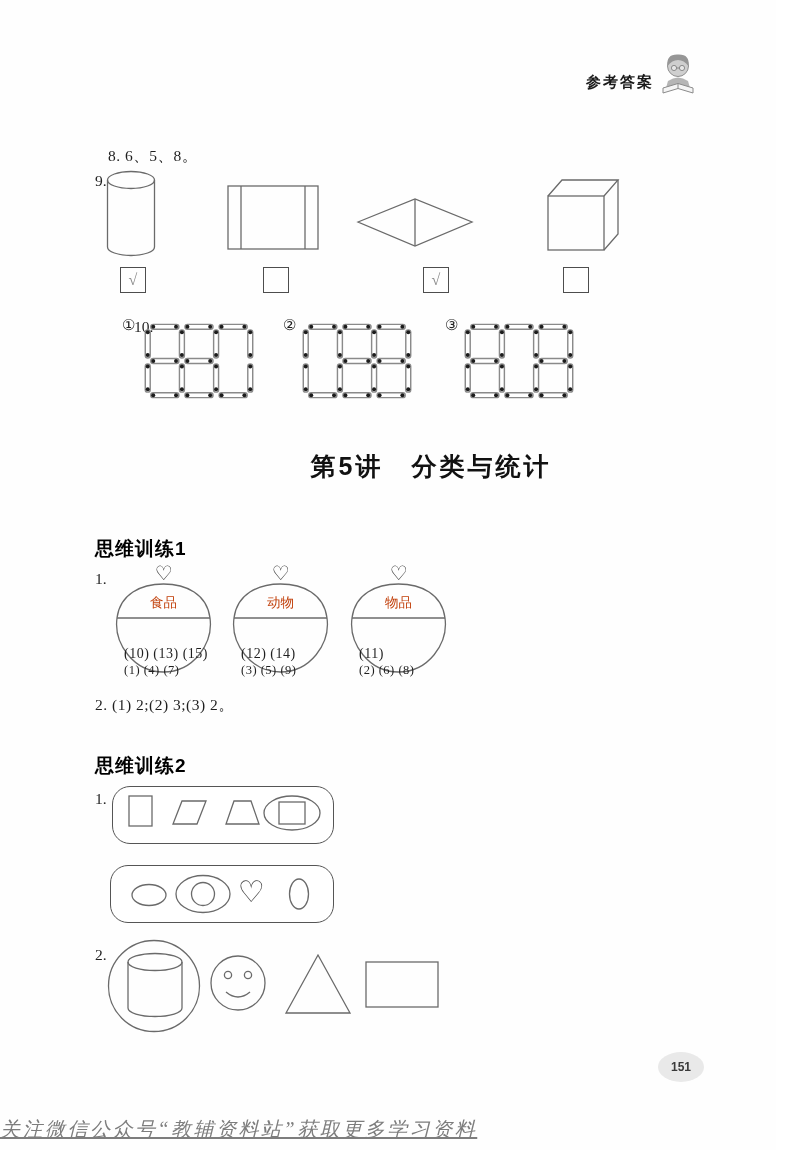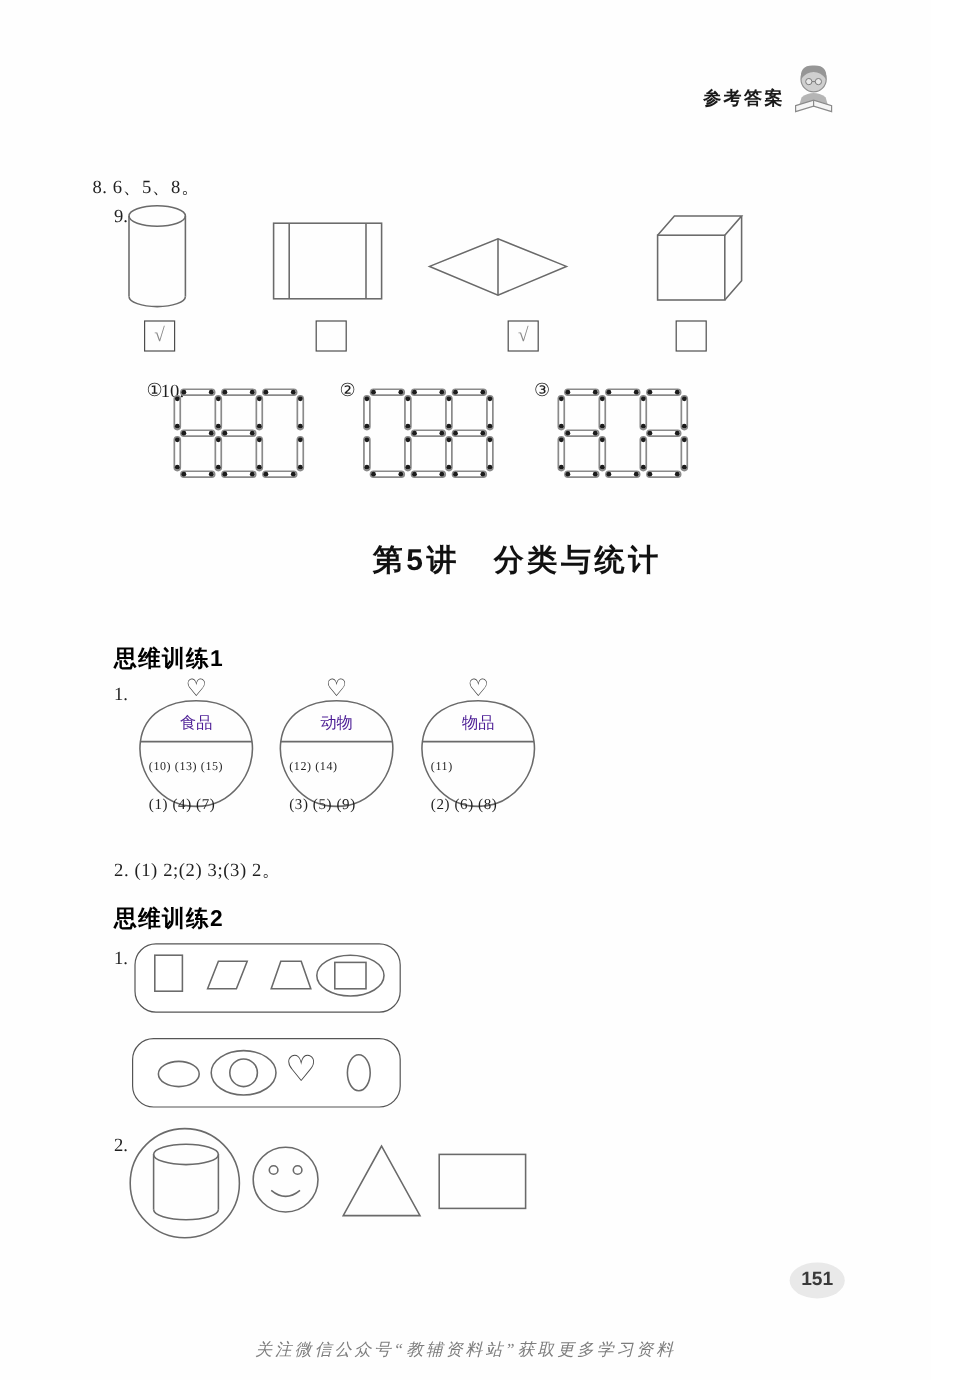--- a/index.html
+++ b/index.html
@@ -28,33 +28,33 @@
     font-family:"Liberation Sans",sans-serif; font-weight:bold; font-size:25px;
     letter-spacing:3px; color:#111;padding-left:43px;}
   .sec-heading{position:absolute; font-family:"Liberation Sans",sans-serif; font-weight:bold;
     font-size:19px; letter-spacing:1px; color:#000000;}
   
   .bubble{position:absolute; width:97px; height:115px;}
   .bubble .heart{position:absolute; top:0; left:0; width:100%; height:22px; text-align:center;
     font-size:20px; line-height:22px; color:#3d3d3d; font-family:"DejaVu Sans",sans-serif;}
   .bubble svg{position:absolute; top:20px; left:0;}
   .bubble .cat{position:absolute; top:32px; left:0; width:100%; text-align:center;
-    font-size:13.5px; color:#4c1d95;}
+    font-size:13.5px; color:#c2410c;}
   .bubble .row1{position:absolute; top:60px; left:9px; font-size:12.5px; letter-spacing:0.5px;margin-top:41px;}
-  .bubble .row2{position:absolute; top:72px; left:9px; font-size:10px; letter-spacing:0.5px;}
+  .bubble .row2{position:absolute; top:84px; left:9px; font-size:14px; letter-spacing:0.5px;}
   
   .rbox{position:absolute; border:1.5px solid #555; border-radius:18px; background:#fff;}
   .rbox .heart-big{position:absolute; left:122px; top:5px; width:36px; text-align:center;
     font-size:30px; line-height:42px; color:#4a4a4a; font-family:"DejaVu Sans",sans-serif;}
   
   .page-badge{position:absolute; left:658px; top:1052px; width:46px; height:30px;
     background:#e9e9e9; border-radius:50%; display:flex; align-items:center; justify-content:center;
-    font-family:"Liberation Sans",sans-serif; font-weight:bold; font-size:16px; color:#3a3a3a;text-align:center;}
-  .footer-note{position:absolute; top:1116px; left:0; width:100%; text-align:center;
-    font-style:italic; font-size:14px; letter-spacing:2.5px; color:#7d7d7d;}
+    font-family:"Liberation Sans",sans-serif; font-weight:bold; font-size:12px; color:#3a3a3a;text-align:center;}
+  .footer-note{position:absolute; top:1116px; left:0; width:100%; text-align:left;
+    font-style:italic; font-size:20px; letter-spacing:2.5px; color:#7d7d7d;text-decoration:underline;}
 </style>
 </head>
 <body>
 
 <div id="page">
 
   <div class="hdr">
     <span class="hdr-label">参考答案</span>
     <span>
       <svg width="36" height="46" viewBox="0 0 36 46">
@@ -63,21 +63,21 @@
         <circle cx="14" cy="18" r="2.6" fill="#e7e7e7" stroke="#777" stroke-width="0.8"></circle>
         <circle cx="22" cy="18" r="2.6" fill="#e7e7e7" stroke="#777" stroke-width="0.8"></circle>
         <line x1="16.6" y1="18" x2="19.4" y2="18" stroke="#777" stroke-width="0.8"></line>
         <path d="M8 31 Q18 24 28 31 L30 38 L6 38 Z" fill="#b5b5b5"></path>
         <path d="M3 38 L18 33.5 L33 38 L33 43 L18 38.5 L3 43 Z" fill="#f5f5f5" stroke="#8a8a8a" stroke-width="1"></path>
         <line x1="18" y1="33.5" x2="18" y2="38.5" stroke="#8a8a8a" stroke-width="1"></line>
       </svg>
     </span>
   </div>
 
-  <div class="abs ans-line" style="left:77px; top:146px;">8. 6、5、8。</div>
+  <div class="abs ans-line" style="left:108px; top:146px;">8. 6、5、8。</div>
 
   <div class="abs num-label" style="left:95px; top:172px;">9.</div>
   <div class="abs" style="left:100px; top:163px;">
     <svg class="linework" width="540" height="100" viewBox="0 0 540 100">
       <g>
         <ellipse cx="31" cy="17" rx="23.5" ry="8.5"></ellipse>
         <line x1="7.5" y1="17" x2="7.5" y2="84"></line>
         <line x1="54.5" y1="17" x2="54.5" y2="84"></line>
         <path d="M7.5 84 A 23.5 8.5 0 0 0 54.5 84"></path>
       </g>
@@ -297,21 +297,21 @@
     <span class="heart">♡</span>
     <svg class="linework" width="97" height="92" viewBox="0 0 97 92">
       <path d="M 2 36 C 5 12 26 2 48.5 2 C 71 2 92 12 95 36 C 98.5 62 78 90 48.5 90 C 19 90 -1.5 62 2 36 Z"></path>
       <line x1="2" y1="36" x2="95" y2="36"></line>
     </svg>
     <span class="cat">物品</span>
     <span class="row1">(2) (6) (8)</span>
     <span class="row2">(11)</span>
   </div>
 
-  <div class="abs ans-line" style="left:95px; top:695px;margin-top:20px;">2. (1) 2;(2) 3;(3) 2。</div>
+  <div class="abs ans-line" style="left:95px; top:695px;">2. (1) 2;(2) 3;(3) 2。</div>
 
   <div class="sec-heading" style="left:95px; top:753px;">思维训练2</div>
   <div class="abs num-label" style="left:95px; top:790px;">1.</div>
 
   <div class="rbox" style="left:112px; top:786px; width:220px; height:56px;">
     <svg class="linework" width="220" height="56" viewBox="0 0 220 56">
       <g>
           <rect x="16" y="9" width="23" height="30"></rect>
         </g>
       <g>

